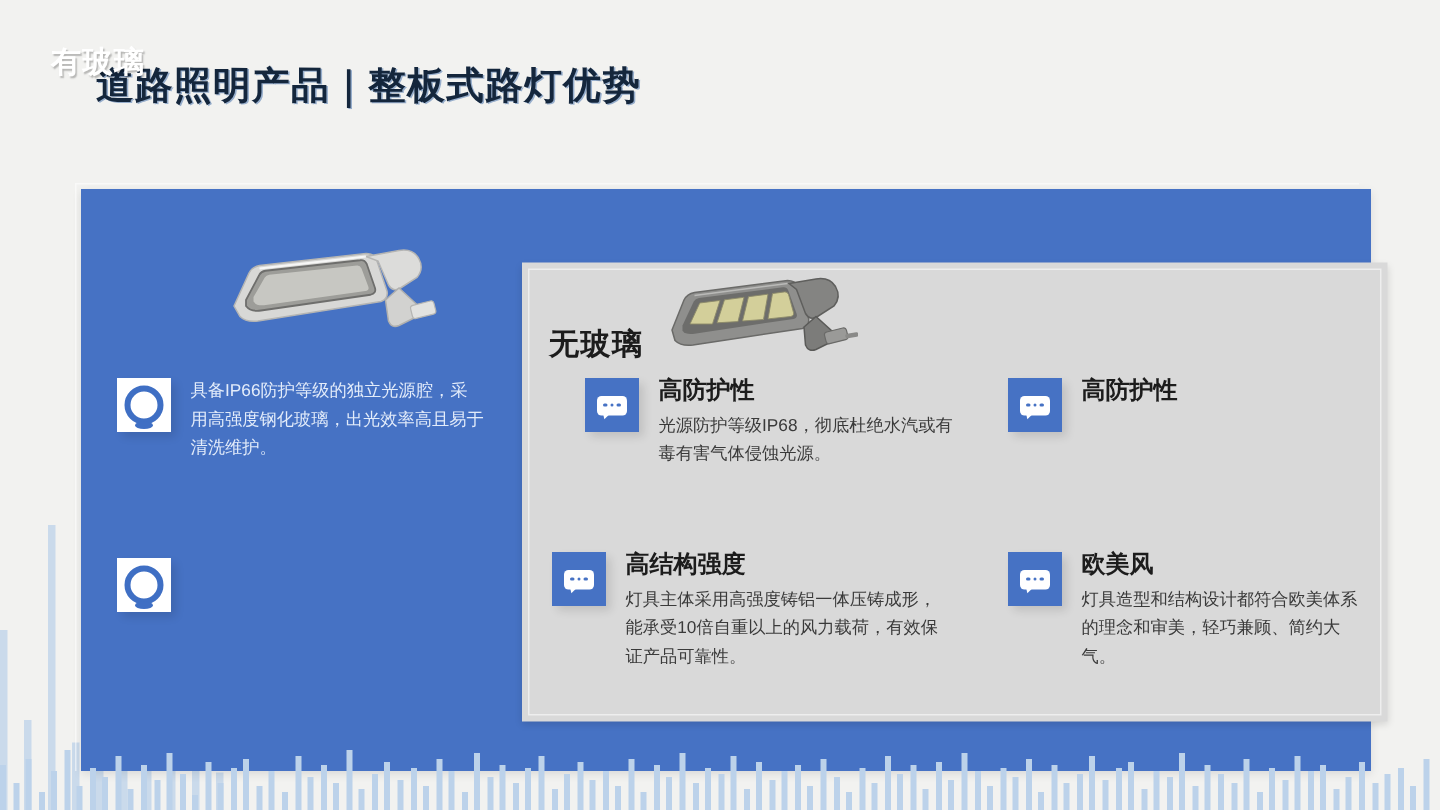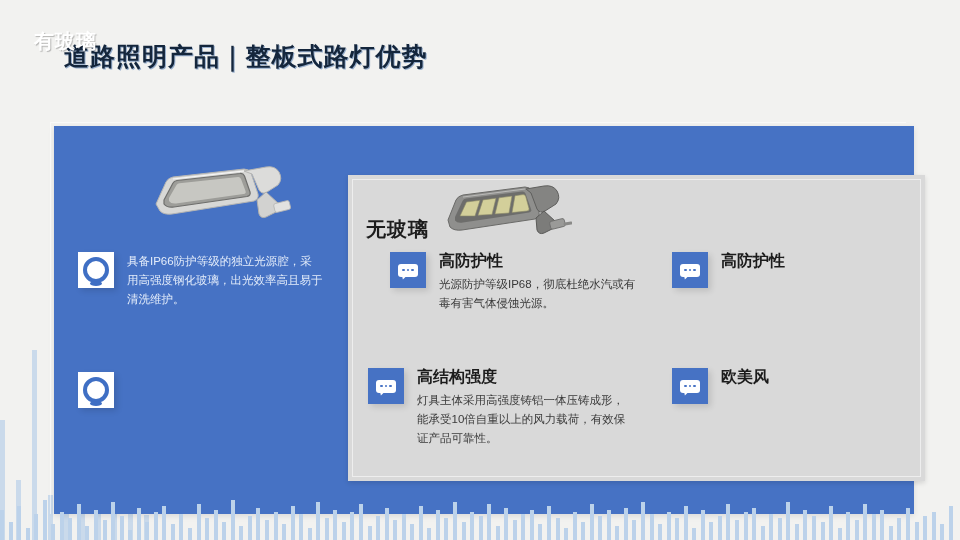--- a/index.html
+++ b/index.html
@@ -203,20 +203,21 @@
 <div class="feature on-gray" id="feature-style">
   <div class="feat-icon blue">
       <div class="bubble">
         <i></i>
         <i></i>
         <i></i>
       </div>
     </div>
   <div class="feat-body">
     <div class="feat-title">欧美风</div>
+    <div class="feat-text">灯具造型和结构设计都符合欧美体系的理念和审美，轻巧兼顾、简约大气。</div>
   </div>
 </div>
 
 <div class="barcode" id="barcode-bottom">
     <span style="width: 4px; margin-right: 4.55px; height: 30px; background: rgb(188, 210, 234);"></span>
     <span style="width: 4px; margin-right: 4.55px; height: 18px; background: rgb(188, 210, 234);"></span>
     <span style="width: 4px; margin-right: 4.55px; height: 34px; background: rgb(188, 210, 234);"></span>
     <span style="width: 4px; margin-right: 4.55px; height: 12px; background: rgb(188, 210, 234);"></span>
     <span style="width: 4px; margin-right: 4.55px; height: 26px; background: rgb(188, 210, 234);"></span>
     <span style="width: 4px; margin-right: 4.55px; height: 40px; background: rgb(188, 210, 234);"></span>

